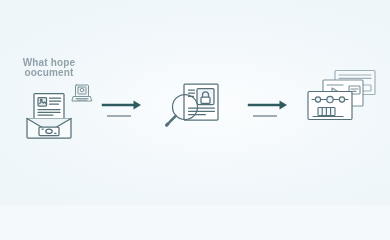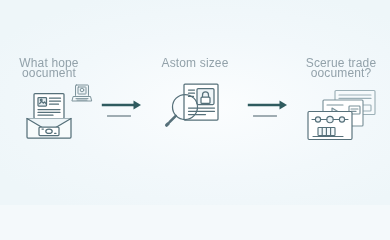--- a/index.html
+++ b/index.html
@@ -37,28 +37,29 @@
     height: 205px;
     display: flex;
     flex-direction: column;
     align-items: center;
     justify-content: flex-start;
     padding-top: 58px;
     box-sizing: border-box;
   }
   .caption {
     color: #8a9aa3;
-    font-size: 12px;
+    font-size: 10px;
     line-height: 10.2px;
     text-align: center;
     letter-spacing: 0.15px;
     width: 92px;
     white-space: pre-line;
     filter: blur(0.18px);
     opacity: 0.92;
+    font-weight: bold;
   }
   .icon-wrap {
     position: relative;
     margin-top: 7px;
     width: 96px;
     height: 62px;
     display: flex;
     align-items: center;
     justify-content: center;
   }
@@ -133,21 +134,21 @@
           <path d="M4 7h32" stroke="#2f5b5f" stroke-width="2.4" stroke-linecap="square" fill="none"></path>
           <path d="M34.5 2.6L42 7l-7.5 4.4z" fill="#2f5b5f"></path>
         </g>
         <g>
           <path d="M9 18h22" stroke="#9aa8ae" stroke-width="1.9" stroke-linecap="square" fill="none"></path>
         </g>
       </svg>
     </div>
 
     <div class="step">
-      <div class="caption"><span>Astom sizee</span><br></div>
+      <div class="caption"><br></div>
       <div class="icon-wrap">
         <span>
           <svg class="ico" width="62" height="50" viewBox="0 0 62 50">
             <g fill="none" stroke="#56707a" stroke-width="1.25" stroke-linecap="round" stroke-linejoin="round">
 
               <rect x="20" y="3" width="34" height="36" rx="1" fill="#ffffff"></rect>
 
               <rect x="33" y="7.5" width="17" height="16" rx="1.2" fill="#eff5f8"></rect>
               <path d="M38.5 16.5v-2.6a3 3 0 0 1 6 0v2.6"></path>
               <rect x="37" y="16.2" width="9" height="6.2" rx="1" fill="#ffffff"></rect>
@@ -170,21 +171,20 @@
           <path d="M4 7h32" stroke="#2f5b5f" stroke-width="2.4" stroke-linecap="square" fill="none"></path>
           <path d="M34.5 2.6L42 7l-7.5 4.4z" fill="#2f5b5f"></path>
         </g>
         <g>
           <path d="M9 18h22" stroke="#9aa8ae" stroke-width="1.9" stroke-linecap="square" fill="none"></path>
         </g>
       </svg>
     </div>
 
     <div class="step">
-      <div class="caption"><span>Scerue trade</span><br><span>oocument?</span></div>
       <div class="icon-wrap">
         <span>
           <svg class="ico" width="72" height="54" viewBox="0 0 72 54">
             <g fill="none" stroke="#56707a" stroke-width="1.15" stroke-linecap="round" stroke-linejoin="round">
 
               <rect x="30" y="1.5" width="40" height="24" rx="1" fill="#f6fafc" stroke="#9cb0b7"></rect>
               <path d="M34 6h32M34 9.4h32M34 12.8h20" stroke="#9cb0b7"></path>
               <rect x="56" y="16" width="10" height="6" rx="0.8" stroke="#9cb0b7"></rect>
 
               <rect x="18" y="11" width="40" height="26" rx="1" fill="#ffffff" stroke="#7b929a"></rect>

